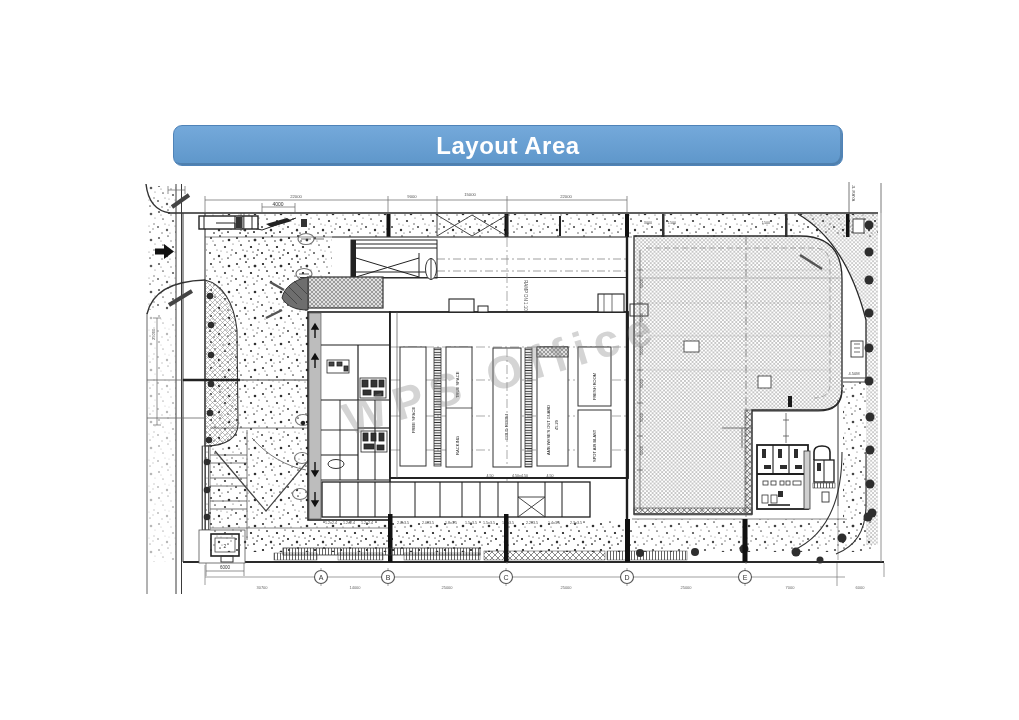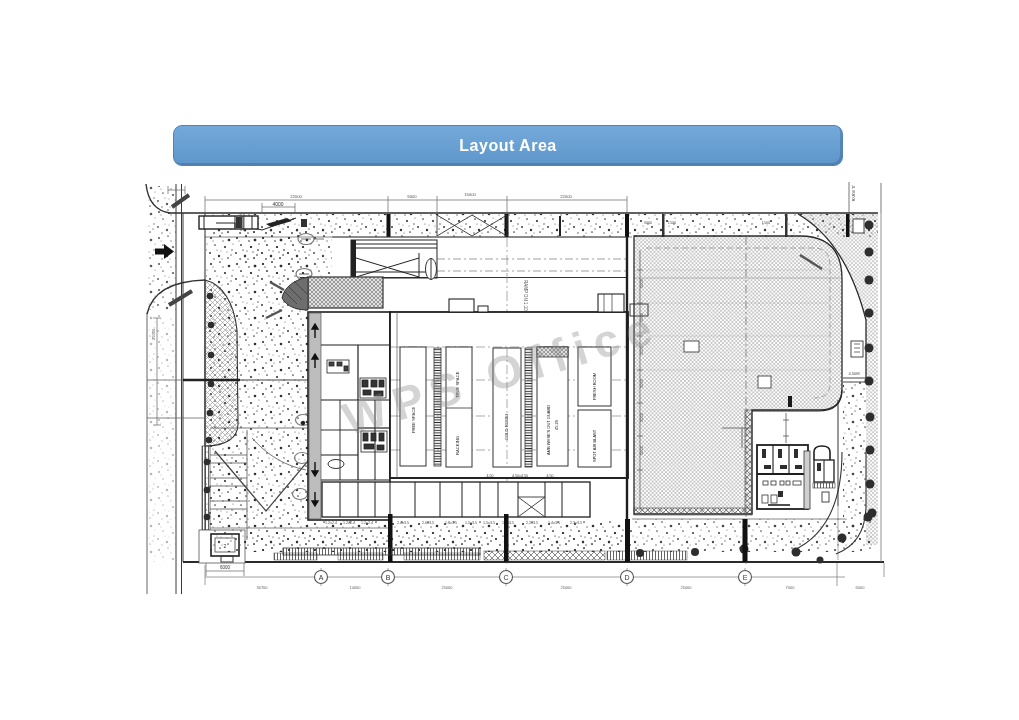--- a/index.html
+++ b/index.html
@@ -1,21 +1,21 @@
 <!DOCTYPE html>
 <html><head>
 <meta charset="utf-8">
 <style>
   html,body{margin:0;padding:0;background:#ffffff;width:1019px;height:720px;overflow:hidden;}
   #page{position:relative;width:1019px;height:720px;font-family:"Liberation Sans", sans-serif;}
   #banner{position:absolute;left:173px;top:125px;width:668px;height:39px;
     background:linear-gradient(#74a9da,#5e96ca);border:1px solid #4f83b8;border-radius:9px;
     box-shadow:inset -2px -2px 0 rgba(30,60,90,.25);
     display:flex;align-items:center;justify-content:center;}
-  #banner span{color:#ffffff;font-weight:bold;font-size:16px;letter-spacing:0.5px;}
+  #banner span{color:#ffffff;font-weight:bold;font-size:24px;letter-spacing:0.5px;}
   svg{position:absolute;left:0;top:0;}
   text{font-family:"Liberation Sans", sans-serif;}
 </style>
 </head>
 <body>
 <div id="page">
 
 <div id="banner">
       <span>Layout Area</span>
     </div>

